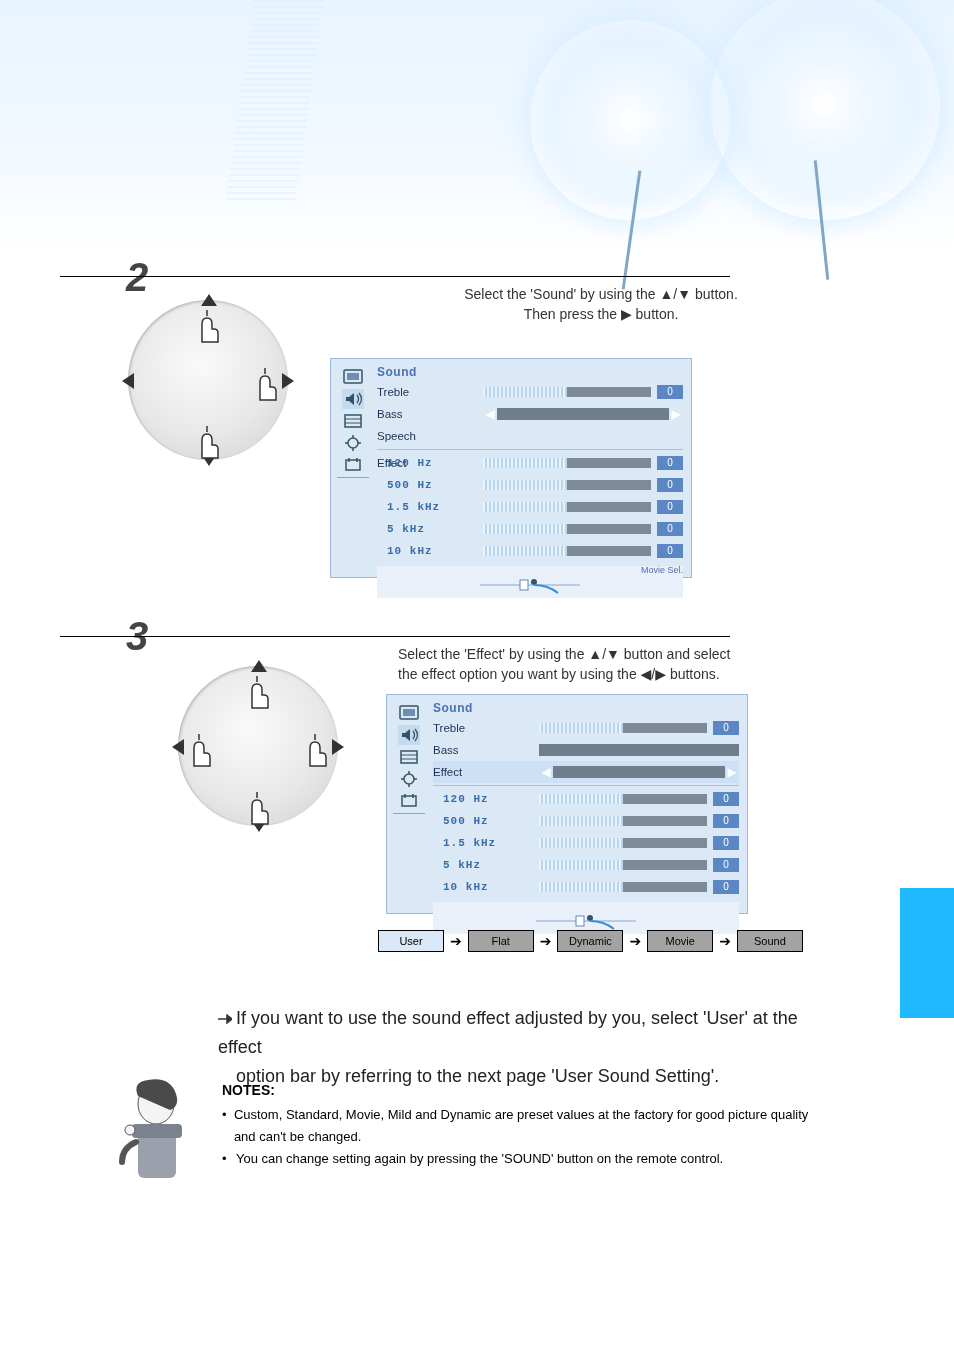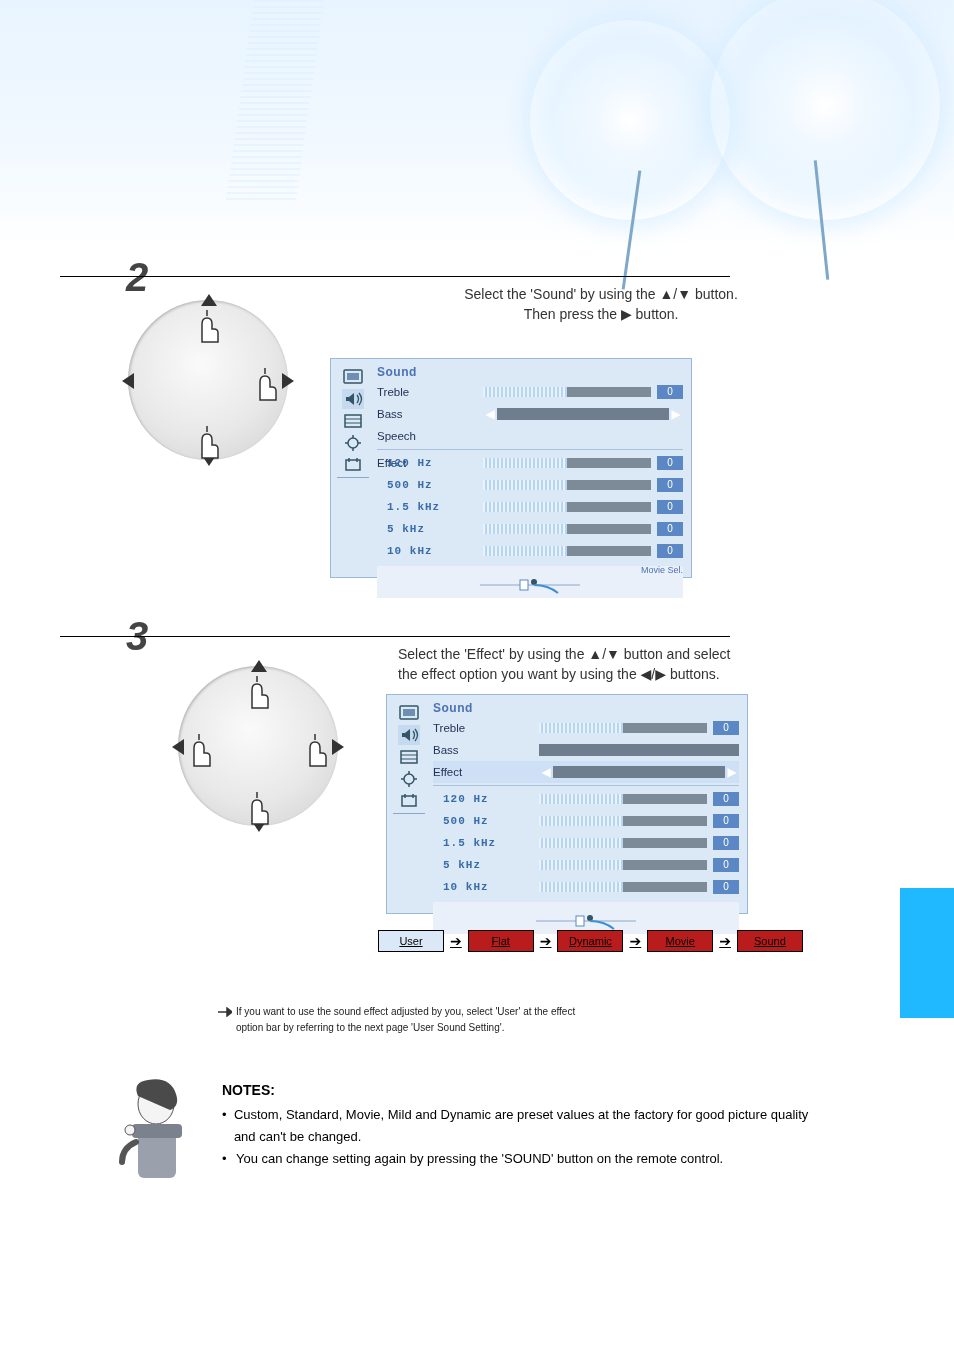--- a/index.html
+++ b/index.html
@@ -58,26 +58,26 @@
 .sel-row{background:#cde0f6;}
 .lrwrap{flex:1;display:flex;align-items:center;}
 .lrarrow{color:#fff;font-size:12px;width:14px;text-align:center;}
 .lrbar{flex:1;height:12px;background:#6f7e8e;}
 .balance-row{height:32px;display:flex;align-items:center;justify-content:center;background:#e9f0fa;margin-top:4px;}
 .balance-row svg{width:120px;height:30px;}
 .movehint{position:absolute;right:8px;bottom:2px;font-size:9px;color:#4b72b3;}
 
 
 .flow{position:absolute;display:flex;align-items:center;gap:6px;}
-.fbox{border:1px solid #000;font-size:11px;padding:4px 10px;min-width:44px;text-align:center;background:#b91c1c;}
+.fbox{border:1px solid #000;font-size:11px;padding:4px 10px;min-width:44px;text-align:center;background:#a3a3a3;}
 .fbox.first{background:#dbe8f7;}
 .farrow{font-size:14px;}
 
 
-.para{position:absolute;font-size:10px;line-height:1.6;color:#222;}
+.para{position:absolute;font-size:18px;line-height:1.6;color:#222;}
 .bullet-arrow{display:inline-block;width:14px;height:10px;margin-right:4px;vertical-align:middle;}
 .bullet-arrow svg{width:14px;height:10px;display:block;}
 
 
 .noteimg{position:absolute;width:100px;height:120px;}
 .noteimg svg{width:100px;height:120px;}
 .notetitle{position:absolute;font-weight:bold;font-size:14px;}
 .notelist{position:absolute;font-size:13px;line-height:1.7;}
 .notelist .nb{display:flex;}
 .notelist .nbul{width:14px;}
@@ -333,21 +333,21 @@
         <svg viewBox="0 0 120 30">
             <line x1="10" y1="18" x2="110" y2="18" stroke="#8aa7cc"></line>
             <rect x="50" y="13" width="8" height="10" fill="#fff" stroke="#5b88c4"></rect>
             <circle cx="64" cy="15" r="3" fill="#356"></circle>
             <path d="M64 18 q14 0 24 8" fill="none" stroke="#3a8fd6" stroke-width="2"></path>
           </svg>
       </div>
     </div>
   </div>
 
-  <div class="flow" style="left:378px;top:930px;text-decoration:underline;">
+  <div class="flow" style="left:378px;top:930px;">
     <div class="fbox first">User</div>
     <span class="farrow">➔</span>
     <div class="fbox">Flat</div>
     <span class="farrow">➔</span>
     <div class="fbox">Dynamic</div>
     <span class="farrow">➔</span>
     <div class="fbox">Movie</div>
     <span class="farrow">➔</span>
     <div class="fbox">Sound</div>
   </div>

